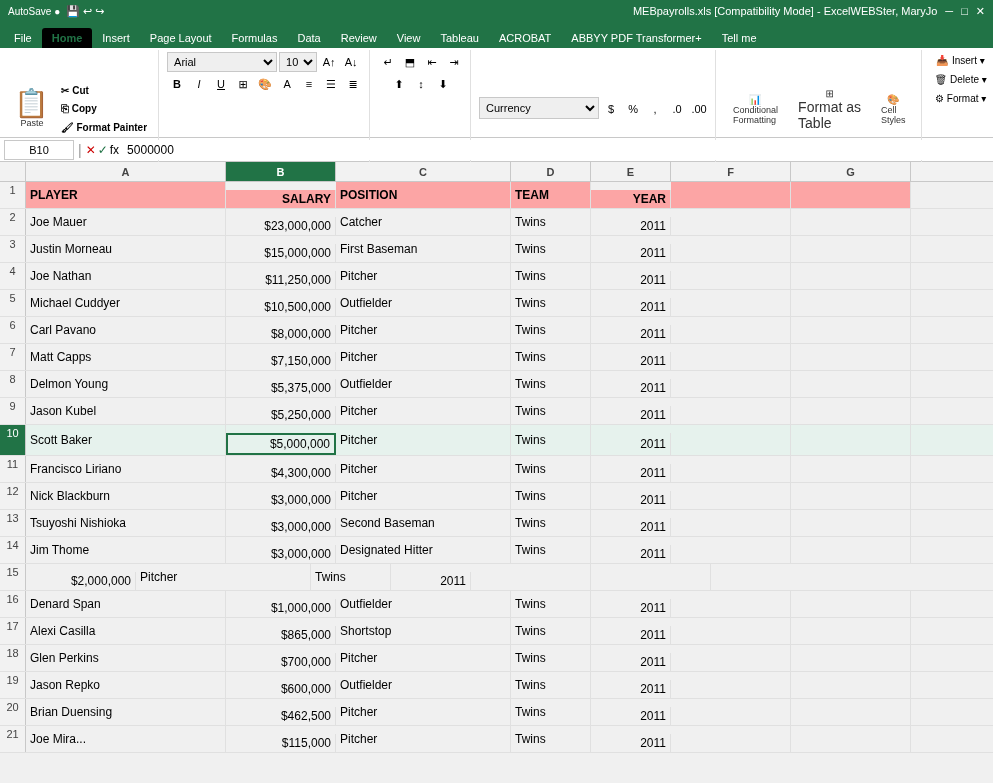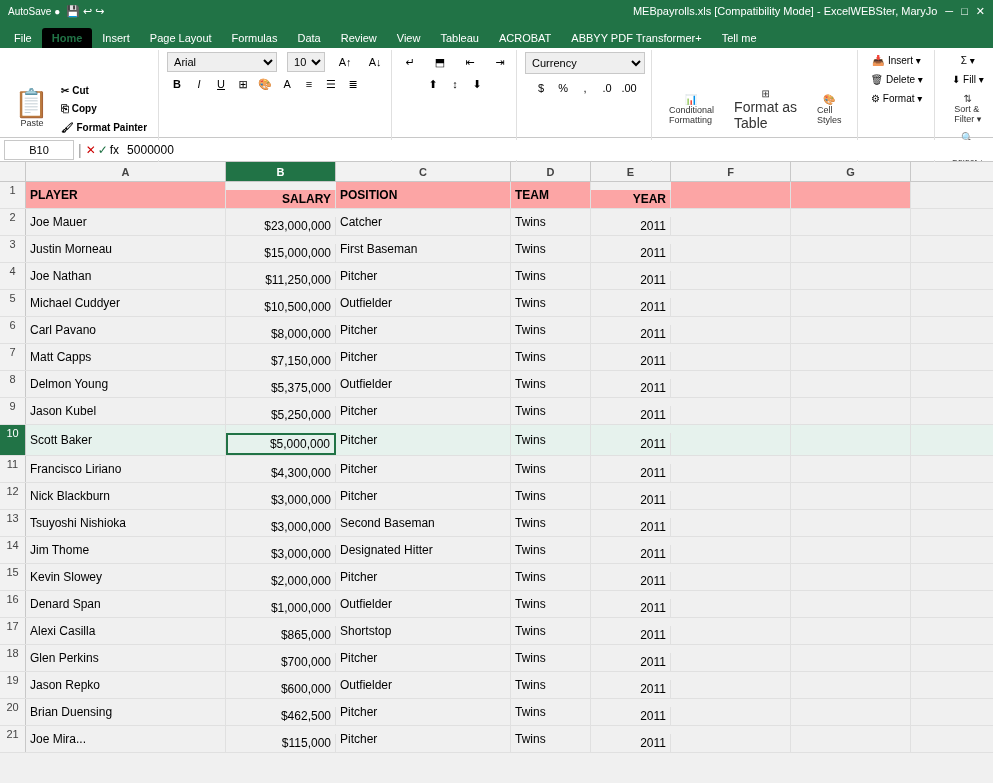--- a/index.html
+++ b/index.html
@@ -98,21 +98,21 @@
     .small-btn {
       display: flex;
       align-items: center;
       padding: 2px 4px;
       font-size: 10px;
       cursor: pointer;
       border: 1px solid transparent;
       border-radius: 2px;
       white-space: nowrap;
     }
-    .font-row1 { display: flex; gap: 10px; align-items: center; }
+    .font-row1 { display: flex; gap: 2px; align-items: center; }
     .font-row2 { display: flex; gap: 2px; align-items: center; }
     .font-select {
       width: 110px;
       height: 20px;
       font-size: 11px;
       border: 1px solid #c8c8c8;
       padding: 0 2px;
     }
     .size-select {
       width: 38px;
@@ -374,21 +374,21 @@
         <div class="font-row2">
           <div class="icon-btn">⬆</div>
           <div class="icon-btn">↕</div>
           <div class="icon-btn">⬇</div>
         </div>
       </div>
       <div class="ribbon-group-label">Alignment</div>
     </div>
 
     <div class="ribbon-group">
-      <div class="ribbon-group-content" style="flex-direction:column;">
+      <div class="ribbon-group-content" style="flex-direction:row;">
         <select class="format-select">
           <option>Currency</option>
           <option>General</option>
           <option>Number</option>
           <option>Percentage</option>
           <option>Text</option>
         </select>
         <div class="num-row">
           <div class="icon-btn">$</div>
           <div class="icon-btn">%</div>
@@ -606,21 +606,20 @@
         <div class="cell col-a">Jim Thome</div>
         <div class="cell col-b right">$3,000,000</div>
         <div class="cell col-c">Designated Hitter</div>
         <div class="cell col-d">Twins</div>
         <div class="cell col-e right">2011</div>
         <div class="cell col-f"></div>
         <div class="cell col-g"></div>
       </div>
       <div class="grid-row">
         <div class="row-num">15</div>
-        <div class="cell col-a">Kevin Slowey</div>
         <div class="cell col-b right">$2,000,000</div>
         <div class="cell col-c">Pitcher</div>
         <div class="cell col-d">Twins</div>
         <div class="cell col-e right">2011</div>
         <div class="cell col-f"></div>
         <div class="cell col-g"></div>
       </div>
       <div class="grid-row">
         <div class="row-num">16</div>
         <div class="cell col-a">Denard Span</div>

